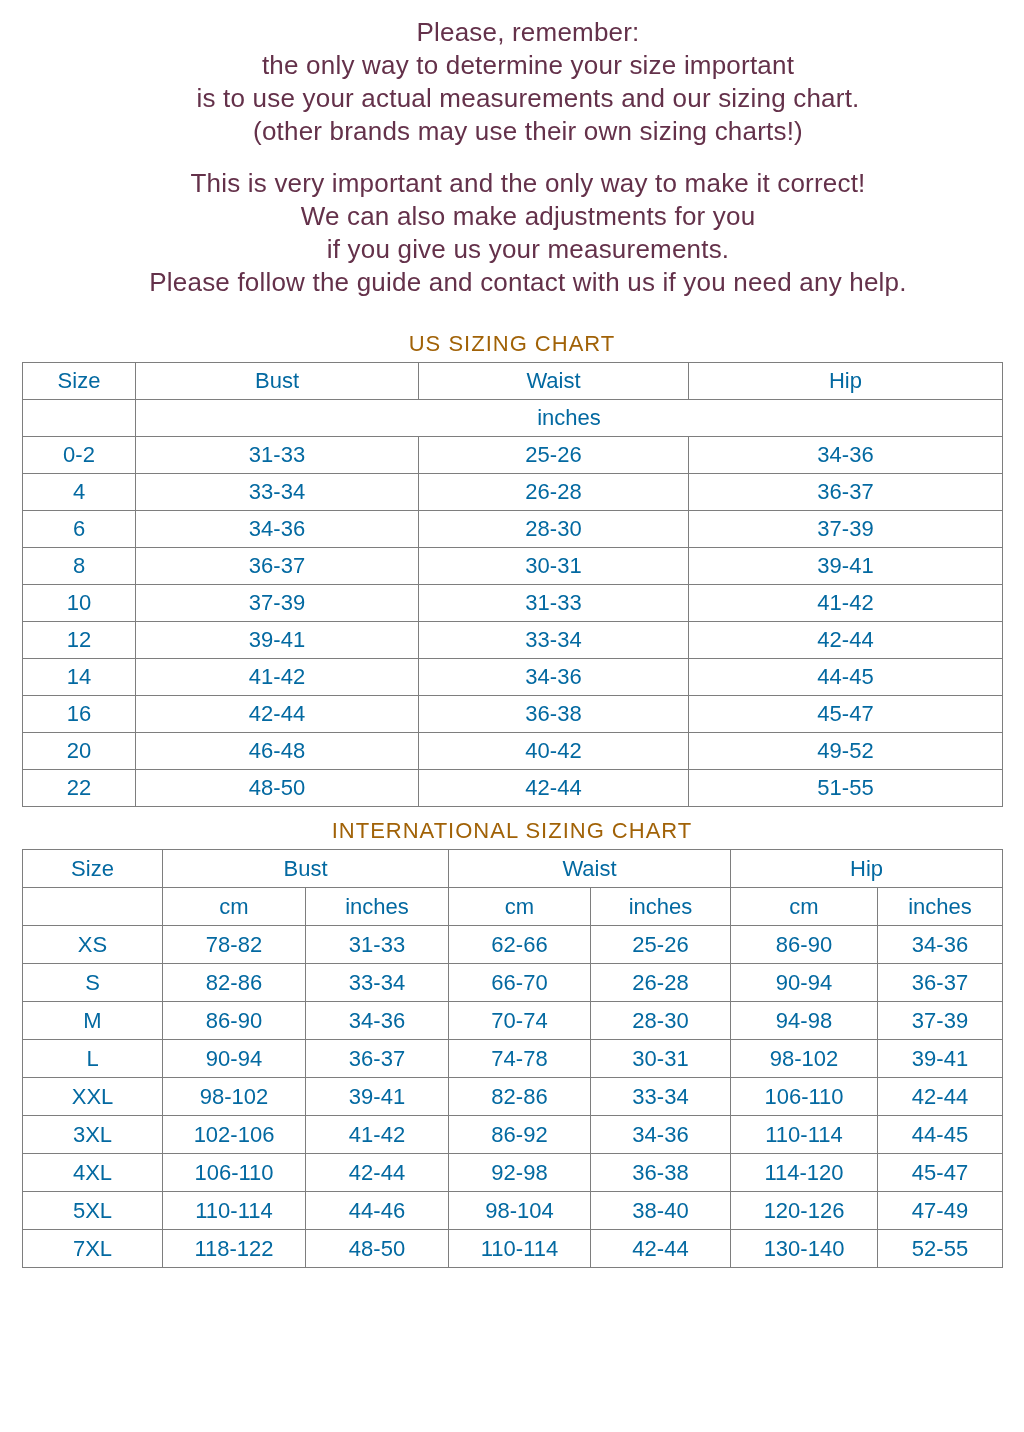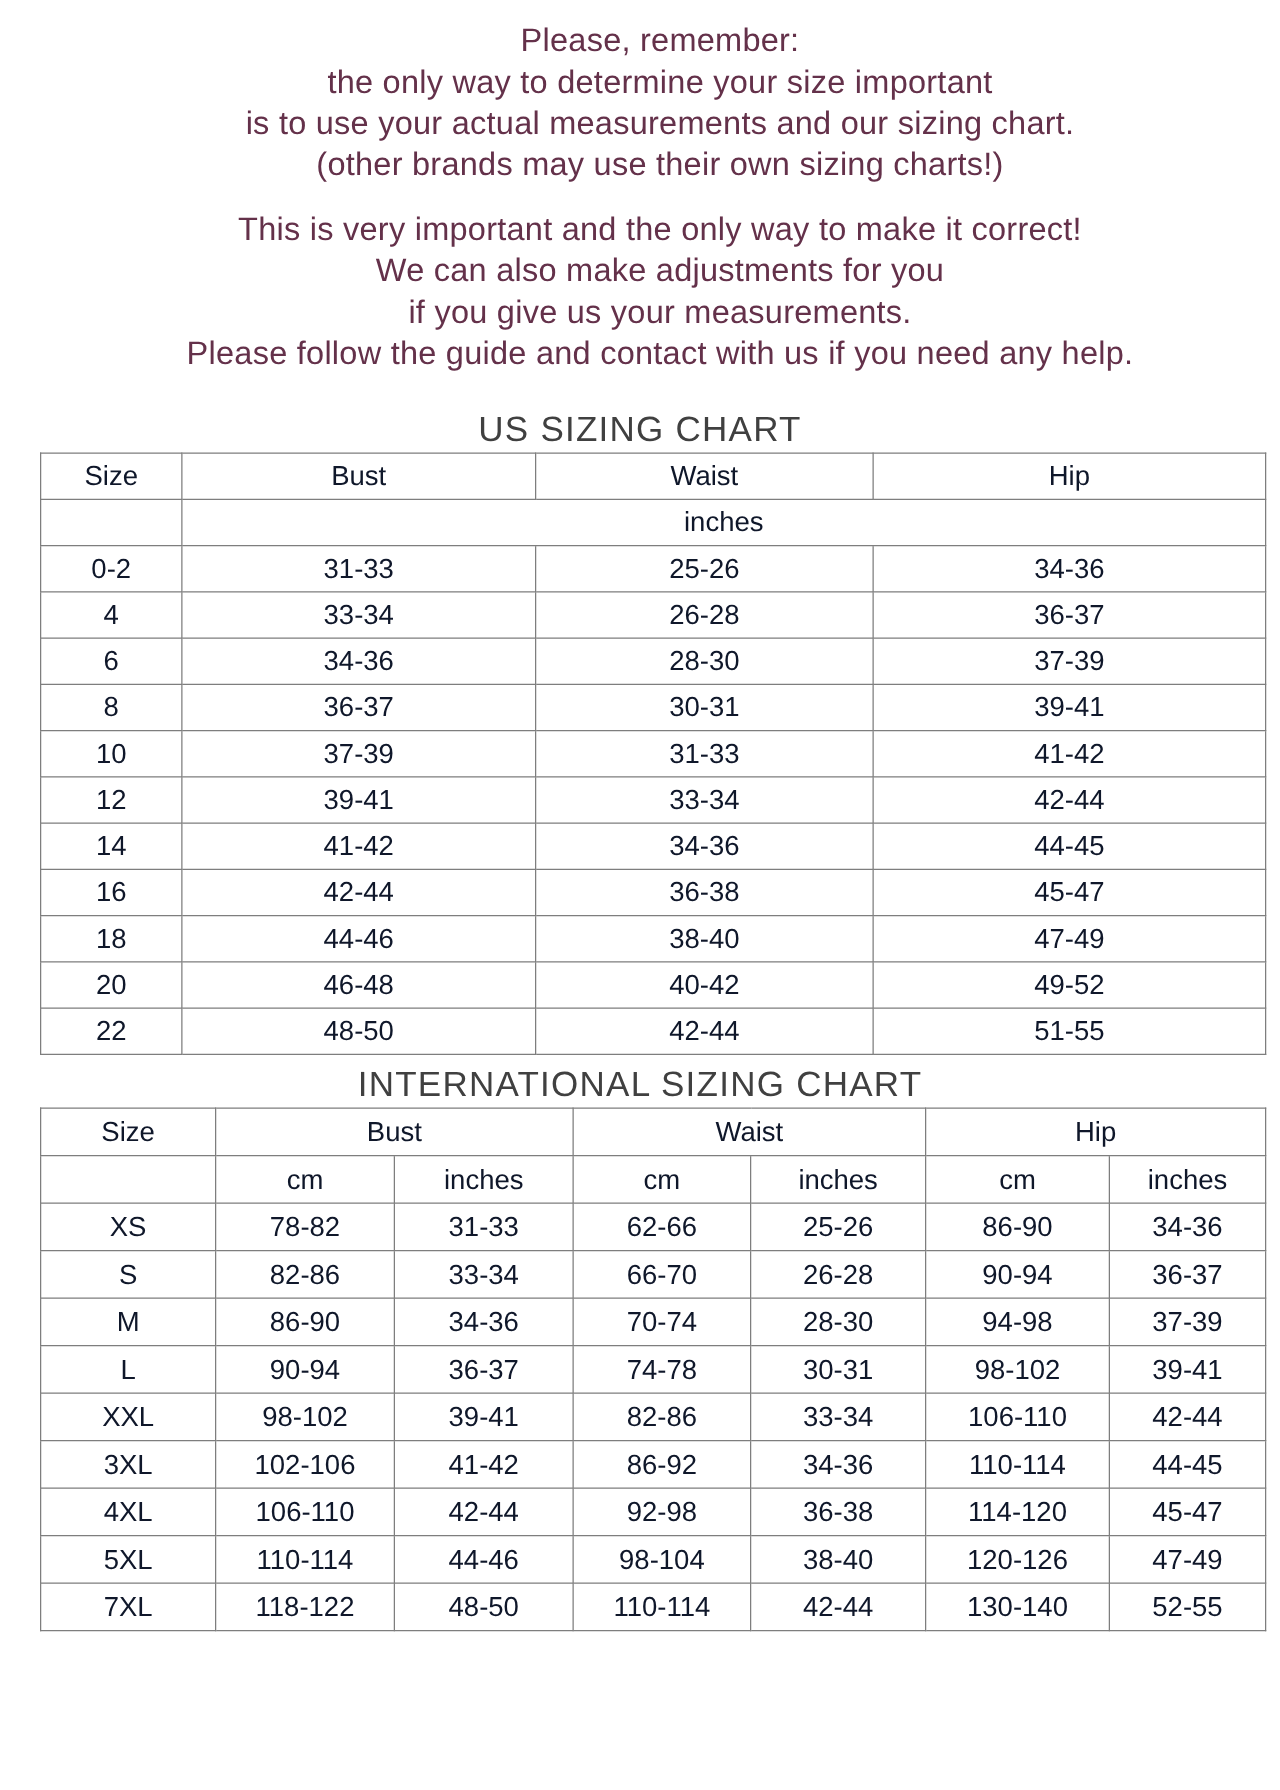--- a/index.html
+++ b/index.html
@@ -24,35 +24,35 @@
     font-weight: 300;
     line-height: 33px;
     letter-spacing: 0.2px;
     padding-left: 32px;
   }
   .intro .para { margin: 0; }
   .intro .para + .para { margin-top: 19px; }
   .chart-title {
     margin: 0;
     text-align: center;
-    color: #404040;
-    font-size: 28px;
+    color: #a16207;
+    font-size: 22px;
     font-weight: 400;
     letter-spacing: 1px;
     line-height: 28px;
   }
   .title-us   { margin-top: 31px; }
   .title-intl { margin-top: 10px; }
   table.chart {
     border-collapse: collapse;
     table-layout: fixed;
     width: 980px;
-    margin-left: 32px;
+    margin-left: 22px;
     margin-top: 4px;
-    color: #0f172a;
+    color: #0369a1;
   }
   table.chart th, table.chart td {
     border: 1px solid #7e7e7e;
     text-align: center;
     vertical-align: middle;
     font-size: 22px;
     font-weight: 400;
     padding: 0;
     overflow: hidden;
     white-space: nowrap;
@@ -144,26 +144,20 @@
           <td>34-36</td>
           <td>44-45</td>
         </tr>
       <tr>
           <td>16</td>
           <td>42-44</td>
           <td>36-38</td>
           <td>45-47</td>
         </tr>
       <tr>
-          <td>18</td>
-          <td>44-46</td>
-          <td>38-40</td>
-          <td>47-49</td>
-        </tr>
-      <tr>
           <td>20</td>
           <td>46-48</td>
           <td>40-42</td>
           <td>49-52</td>
         </tr>
       <tr>
           <td>22</td>
           <td>48-50</td>
           <td>42-44</td>
           <td>51-55</td>

